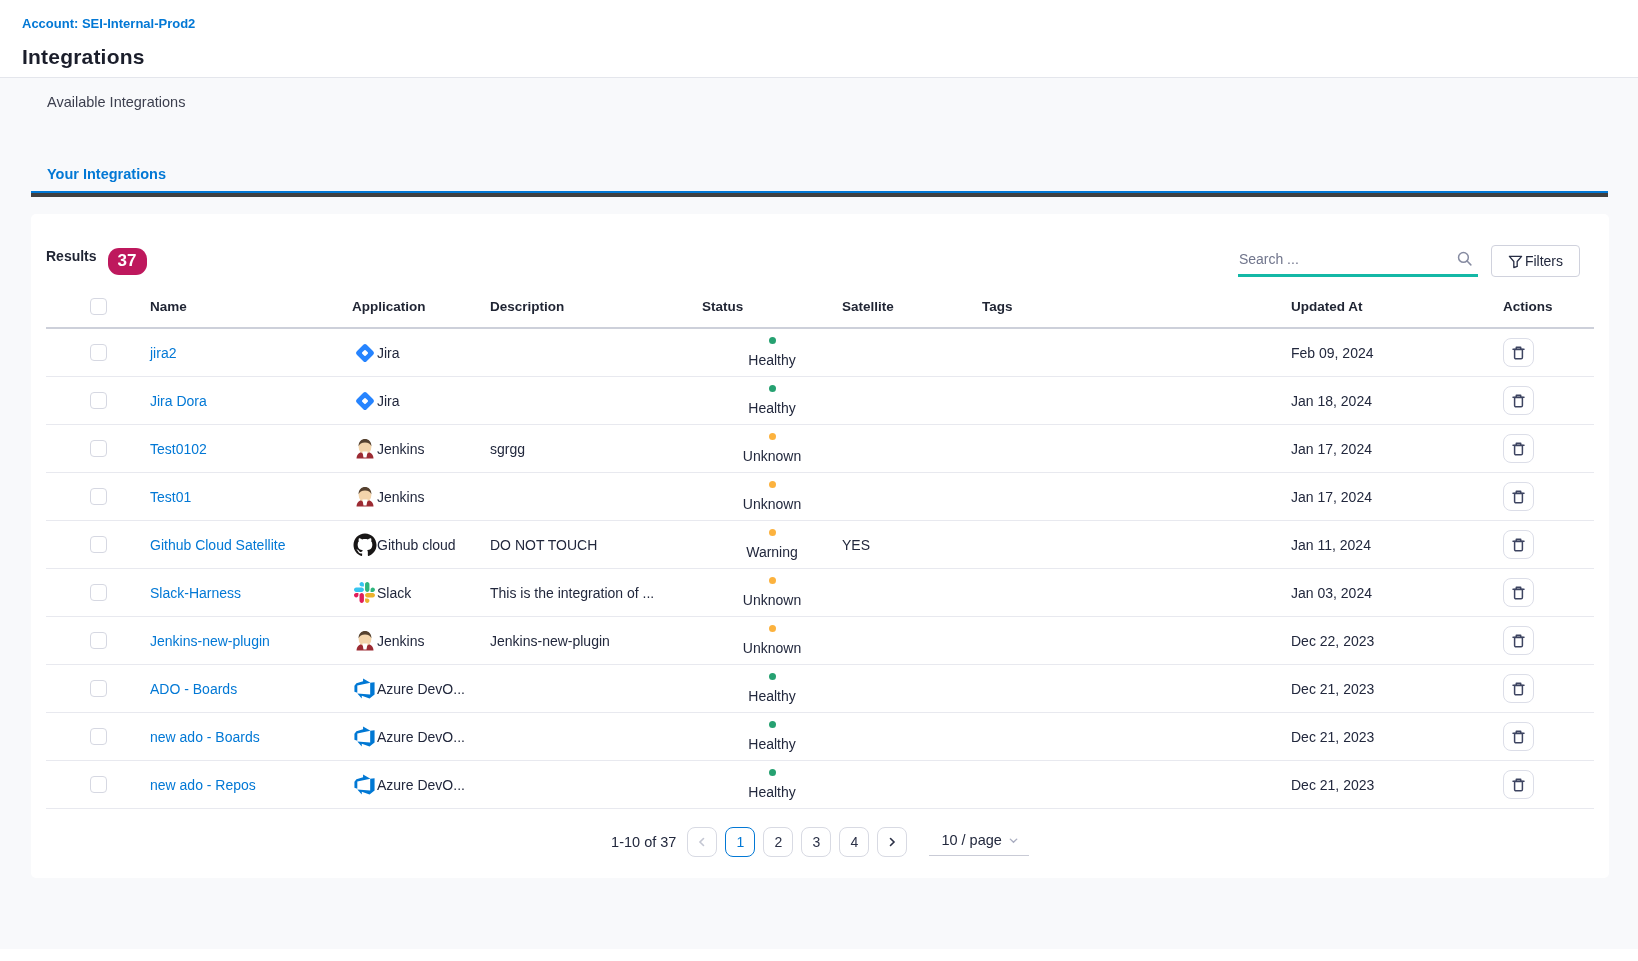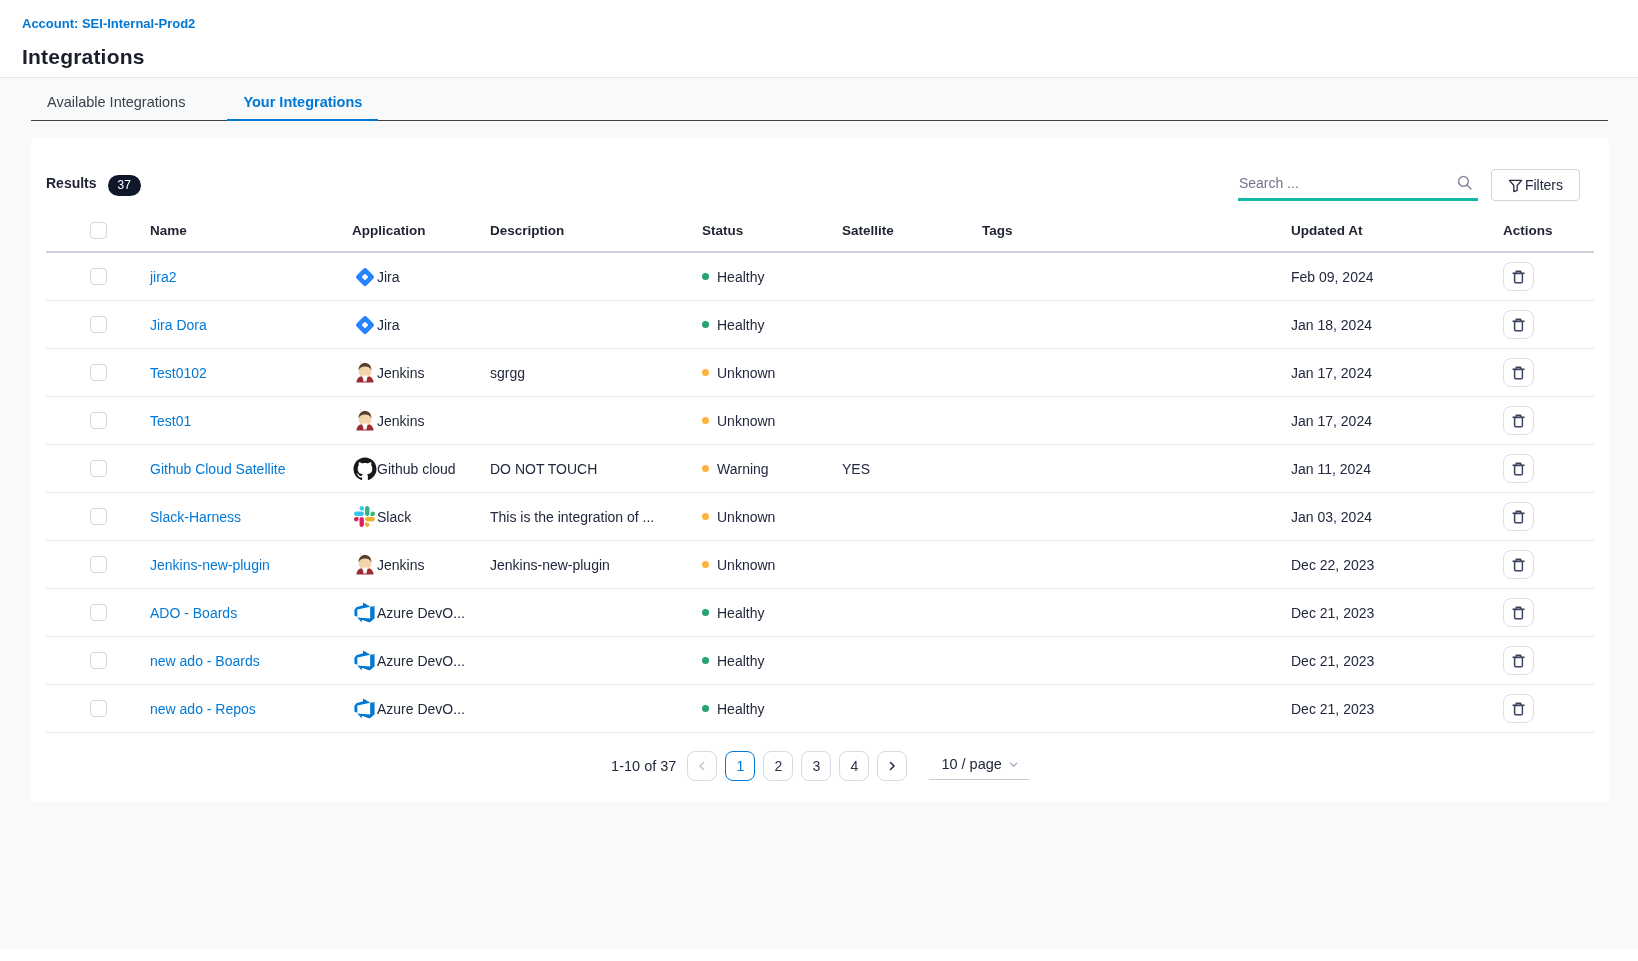--- a/index.html
+++ b/index.html
@@ -8,52 +8,52 @@
 
   
   .topbar { height:78px; background:#fff; border-bottom:1px solid #e4e6ec; padding:14px 16px 0 22px; }
   .account-link { display:inline-block; font-size:13px; font-weight:700; color:#0278d5; text-decoration:none; cursor:pointer; }
   .page-title { margin-top:13px; font-size:21px; font-weight:800; color:#1b1e2b; letter-spacing:.2px; }
 
   
   .content { height:871px; background:#f8f9fb; }
 
   
-  .tabs-row { display:flex; gap:26px; margin:0 30px 0 31px; padding-top:8px; border-bottom:1px solid #404040; }
+  .tabs-row { display:flex; gap:38px; margin:0 30px 0 31px; padding-top:8px; border-bottom:5px solid #404040;flex-direction:column; }
   .tab { padding:8px 16px 9px; font-size:14.5px; color:#3c3f4e; cursor:pointer; border-bottom:2.5px solid transparent; margin-bottom:-1px; }
   .tab.active { color:#0278d5; font-weight:700; border-bottom-color:#0278d5; }
 
   
   .card { margin:17px 29px 0 31px; width:1578px; height:664px; background:#fff; border-radius:5px; position:relative; }
 
   
   .toolbar { display:flex; align-items:center; justify-content:space-between; padding:22px 29px 0 15px; height:72px; }
   .results { display:flex; gap:11px; padding-left:0; }
   .results-label { font-size:14px; font-weight:700; color:#1f2433; }
-  .badge { background:#0f172a; color:#fff; font-size:12px; font-weight:400; padding:3px 10px 4px; border-radius:11px; }
+  .badge { background:#be185d; color:#fff; font-size:17px; font-weight:700; padding:3px 10px 4px; border-radius:11px; }
   .toolbar-right { display:flex; align-items:center; gap:13px; }
   .search-wrap { position:relative; width:240px; }
   .search-wrap input { width:100%; border:none; border-bottom:3px solid #14b8a6; background:transparent;
       font-size:14px; padding:6px 28px 7px 1px; color:#22283d; outline:none; font-family:inherit; }
   .search-wrap input::placeholder { color:#70758c; }
   .search-icon { position:absolute; right:5px; top:5px; }
   .filters-btn { display:flex; align-items:center; gap:2px; height:32px; padding:0 16px; background:#fff;
       border:1px solid #d0d2dd; border-radius:4px; font-size:14px; color:#22283d; cursor:pointer; font-family:inherit; }
 
   
   .table { margin:0 15px; --cols:104px 202px 138px 212px 140px 140px 309px 174px minmax(0,1fr); }
   .thead, .trow { display:grid; grid-template-columns:var(--cols); align-items:center; }
   .thead { height:43px; border-bottom:2px solid #cdd0da; font-size:13.5px; font-weight:700; color:#1f2433; }
   .trow { height:48px; border-bottom:1px solid #e8e9ef; font-size:14px; }
   .cell-cb { display:flex; justify-content:center; }
   .checkbox { width:17px; height:17px; border:1.5px solid #d6d8e2; border-radius:4px; background:#fff; cursor:pointer; display:inline-block; }
   .name-link { color:#0278d5; text-decoration:none; font-weight:500; cursor:pointer; }
   .cell-app { display:flex; align-items:center; gap:0; }
   .app-icon { display:flex; width:25px; justify-content:center; }
-  .cell-status { display:flex; align-items:center; gap:8px; }
+  .cell-status { display:flex; align-items:center; gap:8px;flex-direction:column; }
   .status-dot { width:7px; height:7px; border-radius:50%; display:inline-block; }
   .cell-desc, .cell-sat, .cell-date { color:#22283d; }
   .cell-actions { padding-left:38px; }
   .th-actions { padding-left:38px; }
   .delete-btn { width:31px; height:29px; background:#fff; border:1px solid #dcdee8; border-radius:8px;
       display:flex; align-items:center; justify-content:center; cursor:pointer; }
 
   
   .pagination { display:flex; align-items:center; justify-content:center; gap:8px; margin-top:18px; }
   .range-label { font-size:14.5px; color:#22283d; margin-right:3px; }

